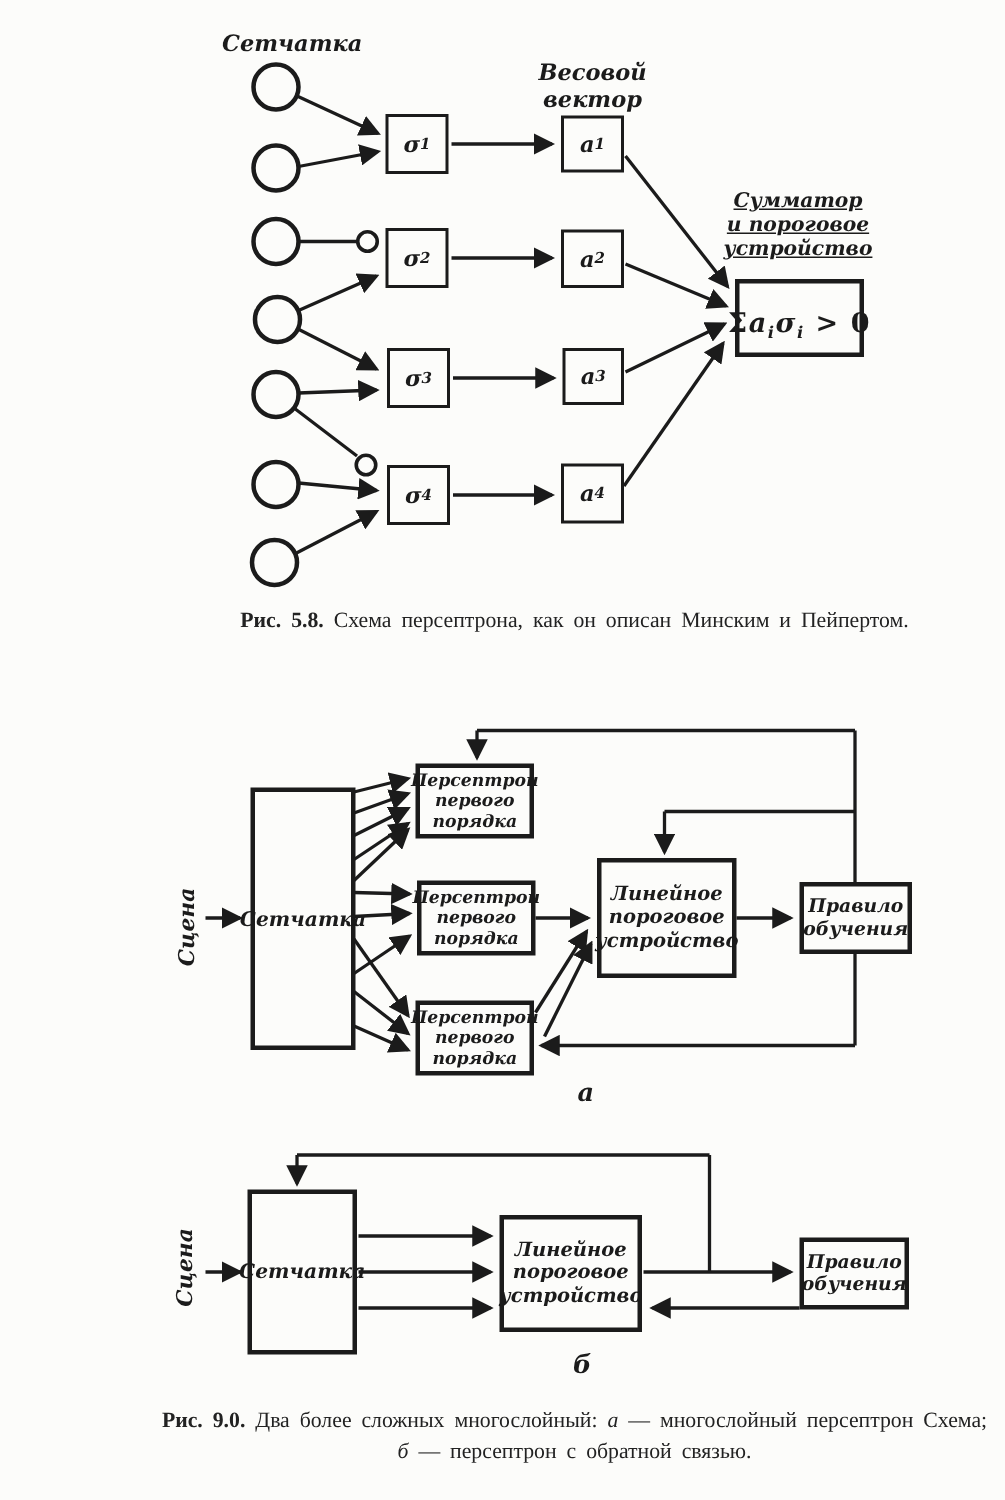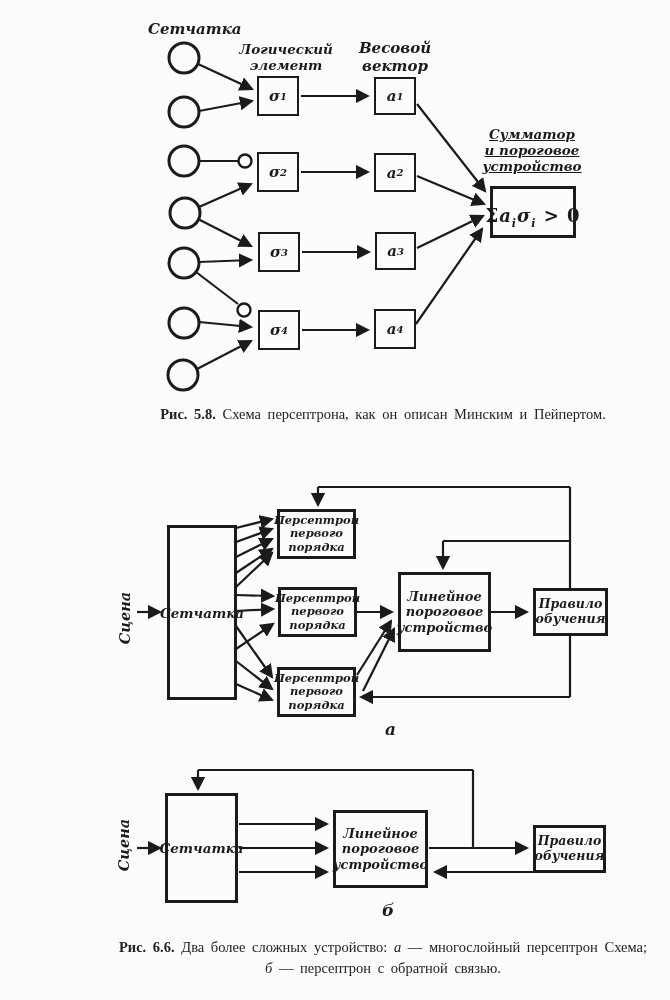--- a/index.html
+++ b/index.html
@@ -132,22 +132,20 @@
         <line x1="198" y1="770" x2="473" y2="770"></line>
         <line x1="473" y1="770" x2="473" y2="848"></line>
         <line x1="198" y1="770" x2="198" y2="789" marker-end="url(#ah)"></line>
         <line x1="533" y1="872" x2="435" y2="872" marker-end="url(#ah)"></line>
       </g>
     </g>
   </svg>
 
   <div class="abs hand" style="left:148px;top:20px;font-size:15px;">Сетчатка</div>
 
-  <div class="abs hand lbl" style="left:238px;top:42px;width:96px;font-size:13.5px;">Логический
-элемент</div>
 
   <div class="abs hand lbl" style="left:355px;top:40px;width:80px;font-size:15px;">Весовой
 вектор</div>
 
   <div class="abs hand lbl" style="left:476px;top:127px;width:112px;font-size:13.5px;text-decoration:underline;">Сумматор
 и пороговое
 устройство</div>
 
   <div class="box smallbox hand" style="left:257px;top:76px;width:42px;height:40px;">
     <span>σ</span>
@@ -222,18 +220,18 @@
   <div class="box hand lbl" style="left:333px;top:810px;width:95px;height:78px;font-size:13px;">Линейное
 пороговое
 устройство</div>
 
   <div class="box hand lbl" style="left:533px;top:825px;width:73px;height:48px;font-size:12.5px;">Правило
 обучения</div>
 
   <div class="abs hand sub-fig-label" style="left:382px;top:900px;">б</div>
 
   <div class="abs cap" style="left:0;top:937px;width:670px;font-size:14.5px;line-height:1.45;">
-    <div><b>Рис. 6.6.</b>
-      <span>Два более сложных устройство: </span><i>а</i><span> — многослойный персептрон Схема;</span></div>
+    <div><b>Рис. 9.0.</b>
+      <span>Два более сложных многослойный: </span><i>а</i><span> — многослойный персептрон Схема;</span></div>
     <div><i>б</i><span> — персептрон с обратной связью.</span></div>
   </div>
 
 </div>
 
 </body></html>

